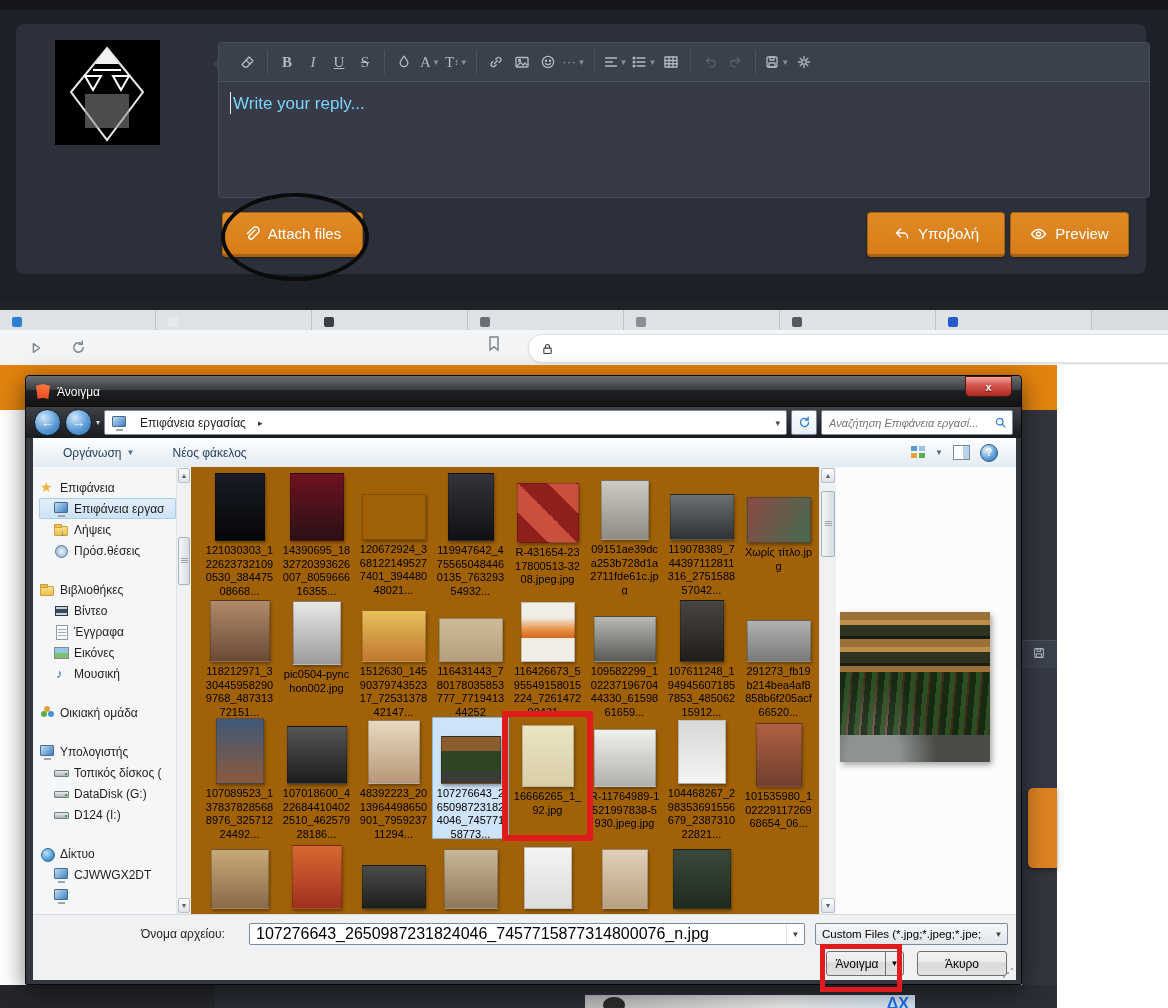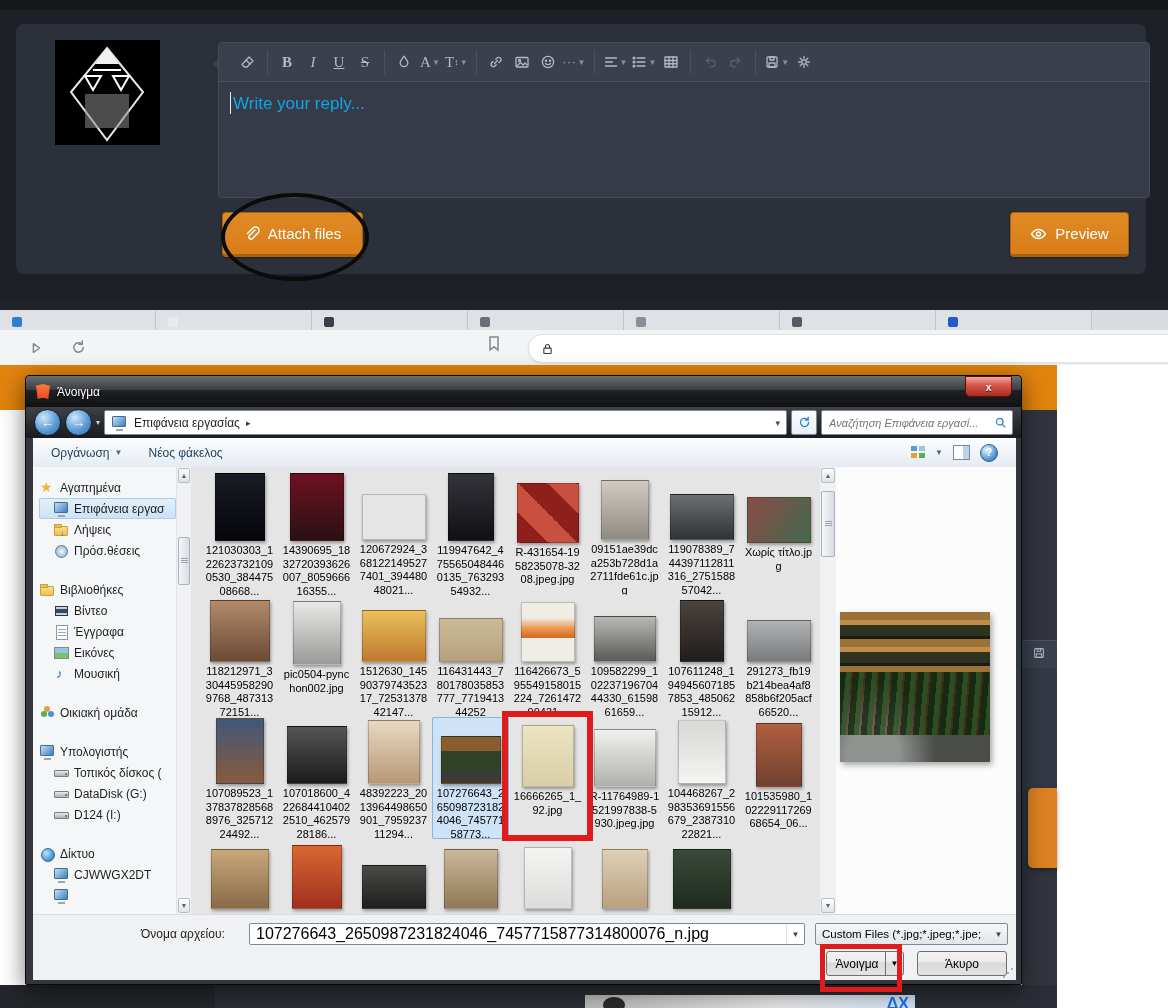--- a/index.html
+++ b/index.html
@@ -21,21 +21,21 @@
           font-size:15px;cursor:pointer;}
   .tb-btn svg{stroke:#b3b9c4;fill:none;stroke-width:1.3;stroke-linecap:round;stroke-linejoin:round;}
   .tb-btn.dim, .tb-btn.dim svg{color:#5a5f6a;stroke:#5a5f6a;}
   .tb-caret{font-size:8px;color:#8a909b;margin-left:1px;}
   .tb-b{font-weight:bold;font-family:"Liberation Serif",serif;}
   .tb-i{font-style:italic;font-family:"Liberation Serif",serif;}
   .tb-u{text-decoration:underline;font-family:"Liberation Serif",serif;}
   .tb-s{text-decoration:line-through;font-family:"Liberation Serif",serif;}
   .ed-pointer{left:203px;top:55px;width:0;height:0;border:9px solid transparent;border-right:12px solid #3b404d;}
   .ed-area{left:0;top:39px;right:0;bottom:0;}
-  .ed-placeholder{position:absolute;left:14px;top:12px;color:#0ea5e9;font-size:17px;}
+  .ed-placeholder{position:absolute;left:14px;top:12px;color:#7dd3fc;font-size:17px;}
   .ed-caretbar{position:absolute;left:11px;top:10px;width:1px;height:22px;background:#e8eaed;}
   .btn-orange{background:linear-gradient(#e08a26,#d87d18);border:1px solid #a8620f;border-bottom-width:3px;
               border-radius:4px;color:#fff;font-size:15px;display:flex;align-items:center;justify-content:center;
               gap:8px;cursor:pointer;box-shadow:0 1px 3px rgba(0,0,0,.4);text-align:right;}
   .btn-orange svg{stroke:#fff;fill:none;stroke-width:1.4;stroke-linecap:round;stroke-linejoin:round;}
   .attach-btn{left:222px;top:212px;width:139px;height:41px;}
   .submit-btn{left:867px;top:212px;width:136px;height:41px;}
   .preview-btn{left:1010px;top:212px;width:117px;height:41px;}
   .ellipse-annotation{left:221px;top:193px;width:140px;height:80px;border:4px solid #0b0b0b;border-radius:50%;z-index:30;pointer-events:none;}
 
@@ -76,55 +76,55 @@
   .title-text{color:#fff;font-size:12px;text-shadow:0 1px 2px #000;}
   .close-btn{position:absolute;right:9px;top:0;width:45px;height:19px;border-radius:0 0 5px 5px;border:1px solid #5a0f0a;
              background:linear-gradient(#f0a8a0,#d85a50 40%,#a82a20);color:#fff;font-size:11px;font-weight:bold;
              display:flex;align-items:center;justify-content:center;cursor:pointer;text-shadow:0 1px 1px #600;}
   .addressrow{left:0;top:31px;right:0;height:31px;background:linear-gradient(#3f4146,#28292d 60%,#1a1b1e);
               display:flex;align-items:center;padding:0 8px;gap:4px;}
   .circ{width:25px;height:25px;border-radius:50%;border:1px solid #123;display:flex;align-items:center;justify-content:center;
         background:radial-gradient(circle at 35% 30%,#cfe6fb,#5b9bd5 55%,#2d6da8);color:#fff;font-size:13px;font-weight:bold;cursor:pointer;}
   .mini-caret{color:#c9d2da;font-size:8px;cursor:pointer;}
   .breadcrumb-box{height:23px;background:#fff;border:1px solid #7d8a99;border-radius:2px;flex:1;display:flex;align-items:center;
-                  padding:0 6px;gap:6px;font-size:12px;color:#1e1e1e;position:relative;}
+                  padding:0 6px;gap:12px;font-size:12px;color:#1e1e1e;position:relative;}
   .bc-caret{position:absolute;right:6px;color:#444;font-size:9px;}
   .refresh-btn{width:24px;height:23px;background:linear-gradient(#fdfefe,#e7eef5);border:1px solid #7d8a99;border-radius:2px;
                display:flex;align-items:center;justify-content:center;cursor:pointer;}
   .refresh-btn svg{stroke:#2f7fd0;fill:none;stroke-width:1.6;stroke-linecap:round;}
   .searchbox{width:180px;height:23px;background:#fff;border:1px solid #7d8a99;border-radius:2px;display:flex;align-items:center;
              padding:0 5px;gap:4px;}
   .searchbox input{flex:1;border:none;outline:none;font-size:11px;font-style:italic;color:#9aa3ad;min-width:0;
                    font-family:"Liberation Sans",sans-serif;background:transparent;}
   .searchbox svg{stroke:#2f7fd0;fill:none;stroke-width:1.6;}
   .client{left:7px;top:62px;width:983px;height:541px;background:#f0f1f3;}
   .cmdbar{left:0;top:0;right:0;height:29px;background:linear-gradient(#fcfdfe,#eef3f8 60%,#e4ebf2);border-bottom:1px solid #ccd4dc;
           display:flex;align-items:center;padding:0 18px;gap:26px;font-size:12px;color:#1e3c5c;}
-  .cmd-item{display:flex;align-items:center;gap:5px;cursor:pointer;}
+  .cmd-item{display:flex;align-items:center;gap:5px;cursor:pointer;margin-left:12px;}
   .cmd-caret{font-size:8px;color:#4a6a8a;}
   .cmd-right{margin-left:auto;display:flex;align-items:center;gap:10px;}
   .views-ic{width:14px;height:13px;position:relative;}
   .views-ic::before{content:"";position:absolute;width:6px;height:5px;left:0;top:0;background:#5b9bd5;
     box-shadow:8px 0 0 #9cc3e8,0 7px 0 #e8a03a,8px 7px 0 #58b04a;}
   .pane-ic{width:15px;height:13px;border:1px solid #7a8a9a;background:linear-gradient(90deg,#fff 60%,#b8d4ea 60%);}
   .help-ic{width:16px;height:16px;border-radius:50%;background:radial-gradient(circle at 35% 30%,#eaf4fc,#5b9bd5 60%,#2d6da8);
            border:1px solid #2a5a8a;color:#fff;font-size:10px;font-weight:bold;display:flex;align-items:center;justify-content:center;}
   .content{left:0;top:29px;right:0;height:447px;background:#fff;display:flex;}
   .sidebar{width:143px;background:#f4f6f8;padding:10px 0 0 6px;box-sizing:border-box;overflow:hidden;font-size:12px;color:#1e1e1e;}
   .sb-item{display:flex;align-items:center;gap:4px;height:21px;white-space:nowrap;overflow:hidden;cursor:pointer;padding-left:14px;border-radius:2px;}
   .sb-item.lvl0{padding-left:0;}
   .sb-item.gap{margin-top:18px;}
   .sb-item.selected{background:linear-gradient(#e4effa,#cbe2f6);box-shadow:inset 0 0 0 1px #a9cdec;}
   .sb-scroll{width:14px;background:#f0f1f3;border-left:1px solid #e2e4e8;position:relative;}
   .scroll-arrow{position:absolute;left:1px;width:12px;height:15px;background:linear-gradient(#fdfdfd,#dfe3e8);border:1px solid #b8bfc8;
                 border-radius:2px;color:#5a6674;font-size:7px;display:flex;align-items:center;justify-content:center;box-sizing:border-box;}
   .scroll-thumb{position:absolute;left:1px;width:12px;background:linear-gradient(90deg,#f4f6f8,#d8dde4);border:1px solid #a8b2bc;
                 border-radius:2px;display:flex;align-items:center;justify-content:center;box-sizing:border-box;}
   .thumb-grip{width:7px;height:6px;background:repeating-linear-gradient(#9aa4ae 0 1px,transparent 1px 2px);}
-  .filearea{flex:1;position:relative;overflow:hidden;background:#e5e5e5;}
+  .filearea{flex:1;position:relative;overflow:hidden;background:#a16207;}
   .grid{position:absolute;left:10px;top:6px;width:620px;display:flex;flex-wrap:wrap;}
   .cell{width:77px;height:122px;display:flex;flex-direction:column;align-items:center;position:relative;}
   .cell .thumbbox{height:70px;width:100%;display:flex;align-items:flex-end;justify-content:center;}
   .cell .thumb{box-shadow:1px 2px 3px rgba(0,0,0,.35);border:1px solid rgba(0,0,0,.2);}
   .cell .fname{margin-top:3px;width:70px;font-size:11px;line-height:13.5px;text-align:center;word-break:break-all;
                color:#000;max-height:55px;overflow:hidden;}
   .cell.sel{background:#cfe3f8;box-shadow:inset 0 0 0 1px #86b5e0;border-radius:2px;}
   .red-box{position:absolute;border:6px solid #e01b1b;z-index:5;pointer-events:none;}
   .list-scroll{width:16px;background:#f0f1f3;border-left:1px solid #e2e4e8;position:relative;}
   .previewpane{width:180px;background:#fcfcfc;position:relative;}
@@ -321,20 +321,26 @@
       <span class="ed-caretbar"></span>
       <span class="ed-placeholder">Write your reply...</span>
     </div>
   </div>
   <div class="abs btn-orange attach-btn">
     <svg width="16" height="16" viewBox="0 0 16 16">
         <path d="M11 4L5.5 9.5a2 2 0 0 0 3 3L14 7a3.5 3.5 0 0 0-5-5L3.5 7.5"></path>
       </svg>
     <span>Attach files</span>
   </div>
+  <div class="abs btn-orange submit-btn">
+    <svg width="17" height="16" viewBox="0 0 16 16">
+        <path d="M7 3L3 7l4 4M3 7h7a4 4 0 0 1 4 4v1"></path>
+      </svg>
+    <span>Υποβολή</span>
+  </div>
   <div class="abs btn-orange preview-btn">
     <svg width="17" height="16" viewBox="0 0 16 16">
         <path d="M1 8s3-4.5 7-4.5S15 8 15 8s-3 4.5-7 4.5S1 8 1 8z"></path>
         <circle cx="8" cy="8" r="2"></circle>
       </svg>
     <span>Preview</span>
   </div>
   <div class="abs ellipse-annotation"></div>
 </section>
 
@@ -450,21 +456,21 @@
         <span class="views-ic"></span>
         <span class="cmd-caret">▼</span>
         <span class="pane-ic"></span>
         <span class="help-ic">?</span>
       </span>
     </div>
     <div class="abs content">
       <div class="sidebar" id="sidebar">
           <div class="sb-item lvl0">
             <span class="wi wi-star"></span>
-            <span>Αγαπημένα</span>
+            <span>Επιφάνεια</span>
           </div>
           <div class="sb-item lvl1 selected">
             <span class="wi">
               <span class="wi-screen"></span>
               <span class="wi-stand"></span>
             </span>
             <span>Επιφάνεια εργασ</span>
           </div>
           <div class="sb-item lvl1">
             <span class="wi">
@@ -586,21 +592,21 @@
             <div class="cell">
               <div class="thumbbox">
                 <div class="thumb" style="width:44px;height:66px;background:linear-gradient(#33343a,#101014)"></div>
               </div>
               <div class="fname">119947642_4755650484460135_76329354932...</div>
             </div>
             <div class="cell">
               <div class="thumbbox">
                 <div class="thumb" style="width:60px;height:58px;background:linear-gradient(45deg,#8e1f1a 25%,#c94f3e 25% 50%,#8e1f1a 50% 75%,#c94f3e 75%)"></div>
               </div>
-              <div class="fname">R-431654-1958235078-3208.jpeg.jpg</div>
+              <div class="fname">R-431654-2317800513-3208.jpeg.jpg</div>
             </div>
             <div class="cell">
               <div class="thumbbox">
                 <div class="thumb" style="width:46px;height:58px;background:linear-gradient(#cfcac2,#8f8a82)"></div>
               </div>
               <div class="fname">09151ae39dca253b728d1a2711fde61c.jpg</div>
             </div>
             <div class="cell">
               <div class="thumbbox">
                 <div class="thumb" style="width:62px;height:44px;background:linear-gradient(#6b6f72,#2f3336)"></div>

